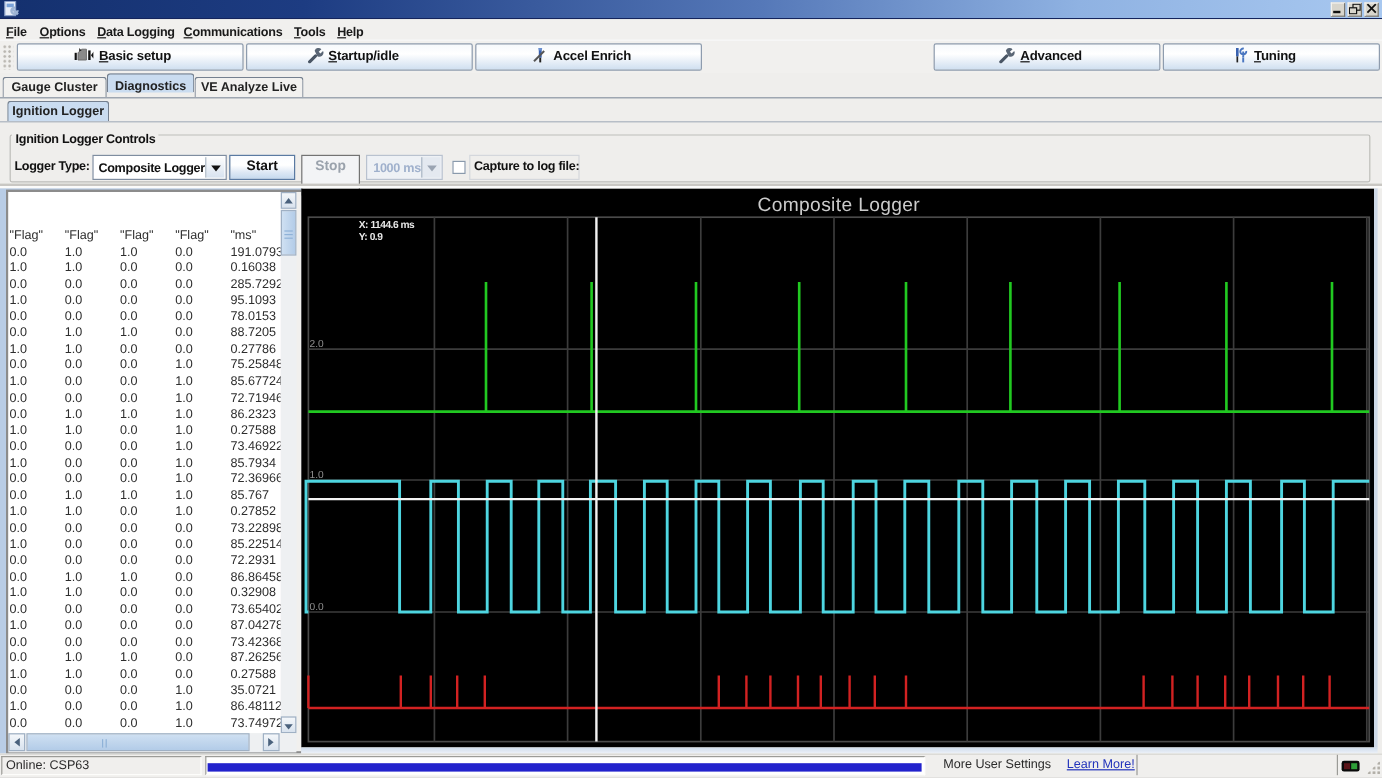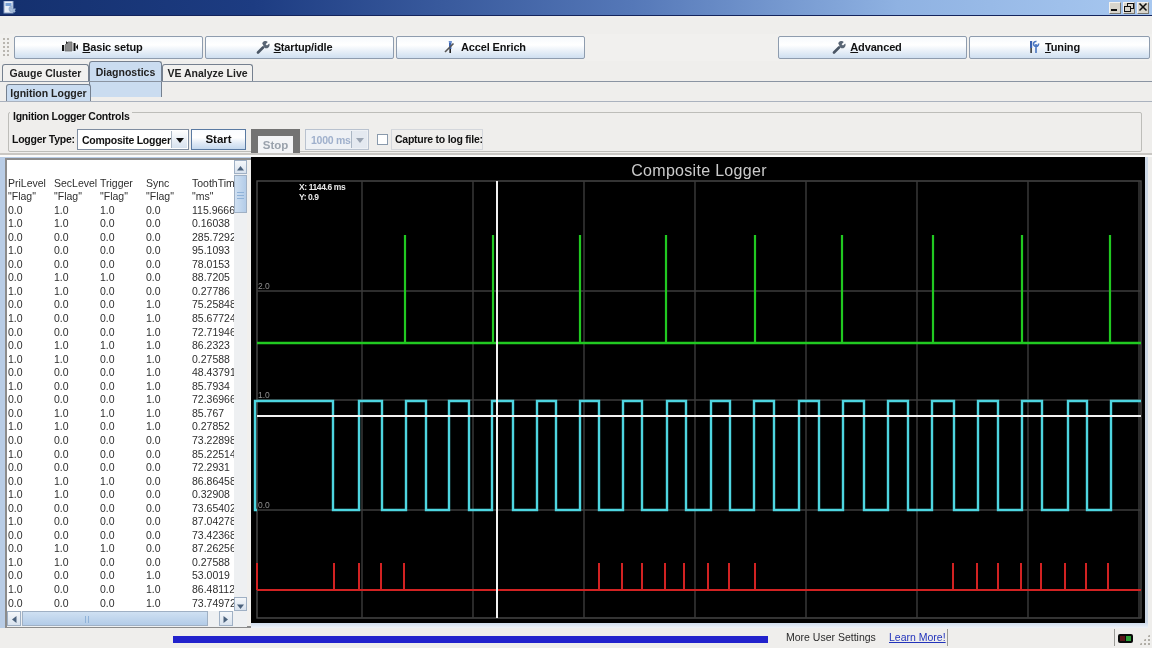--- a/index.html
+++ b/index.html
@@ -63,20 +63,28 @@
         </svg>
       </div>
     <div class="winbtn" style="left:1137px">
         <svg width="10" height="9" viewBox="0 0 10 9">
           <path d="M1.5 0.5 L8.5 7.5 M1.5 7.5 L8.5 0.5" stroke="#111" stroke-width="1.5" fill="none"></path>
         </svg>
       </div>
   </div>
   <div id="tbline" class="abs"></div>
 
+  <div id="menubar" class="abs">
+    <div class="mitem" style="left:5px"><u>F</u>ile</div>
+    <div class="mitem" style="left:33px"><u>O</u>ptions</div>
+    <div class="mitem" style="left:81px"><u>D</u>ata Logging</div>
+    <div class="mitem" style="left:153px"><u>C</u>ommunications</div>
+    <div class="mitem" style="left:245px"><u>T</u>ools</div>
+    <div class="mitem" style="left:281px"><u>H</u>elp</div>
+  </div>
 
   <div id="toolbar" class="abs">
     <div class="grip"></div>
     <div class="tbtn" style="left:14px;width:189px"><svg class="tic" width="16" height="14" viewBox="0 0 16 14">
           <rect x="0" y="5" width="2" height="6" fill="#111"></rect>
           <path d="M3 5 L6 2 L10 2 L10 11 L3 11 Z" fill="#8a8a8a" stroke="#6a6a6a" stroke-width="0.8"></path>
           <path d="M4 1 L6 3 L4 4 Z" fill="#222"></path>
           <rect x="11.5" y="3" width="2" height="8" fill="#111"></rect>
           <path d="M16 4 L13.8 7 L16 10 Z" fill="#111"></path>
         </svg><u>B</u>asic setup</div>
@@ -96,77 +104,70 @@
         </svg><u>A</u>dvanced</div>
     <div class="tbtn" style="left:969px;width:181px"><svg class="tic" width="14" height="14" viewBox="0 0 14 14">
           <rect x="3" y="1" width="2.2" height="7" fill="#3a62b0"></rect>
           <rect x="3.4" y="8" width="1.4" height="5" fill="#222"></rect>
           <path d="M9.5 1.5 a2.5 2.5 0 1 0 2 2 M9 4 L9 9" stroke="#4a76c0" stroke-width="1.6" fill="none"></path>
           <rect x="8.2" y="9" width="1.6" height="4" fill="#4a76c0"></rect>
         </svg><u>T</u>uning</div>
   </div>
 
   <div class="tab" style="left:2px;top:64px;width:87px;height:17px;line-height:17px">Gauge Cluster</div>
-  <div class="tab tabsel" style="left:89px;top:61px;width:73px;height:36px;line-height:20px">Diagnostics</div>
+  <div class="tab tabsel" style="left:89px;top:61px;width:73px;height:16px;line-height:20px">Diagnostics</div>
   <div class="tab" style="left:162px;top:64px;width:91px;height:17px;line-height:17px">VE Analyze Live</div>
   <div class="abs" style="left:0;top:81px;width:1152px;height:1px;background:#8a94a2"></div>
 
   <div class="tab tabsel" style="left:6px;top:84px;width:85px;height:17px;line-height:17px">Ignition Logger</div>
   <div class="abs" style="left:0;top:101px;width:1152px;height:1px;background:#aab2be"></div>
 
   <div class="abs gbox" style="left:8px;top:112px;width:1134px;height:40px"></div>
   <div class="abs" style="left:10px;top:106px;background:#efeeec;padding:0 3px"><span class="lbl" style="position:static">Ignition Logger Controls</span></div>
 
   <div class="lbl" style="left:12px;top:133px">Logger Type:</div>
   <div class="combo" style="left:77px;top:129px;width:112px;height:21px">
     <div style="font-size:10.5px;letter-spacing:-0.25px;font-weight:bold;color:#111;padding:4px 0 0 4px">Composite Logger</div>
     <div class="arr">
         <div class="tri"></div>
       </div>
   </div>
   <div class="btn" style="left:191px;top:129px;width:55px;height:21px;line-height:19px;color:#111;border:1px solid #5a7aa2;background:linear-gradient(to bottom,#fafcff,#ffffff 40%,#dfe9f5 70%,#c5d9ee 100%)">Start</div>
-  <div class="btn" style="left:251px;top:129px;width:49px;height:34px;line-height:19px;color:#9aa2ac;border:7px solid #737373;background:#f3f4f6">Stop</div>
+  <div class="btn" style="left:251px;top:129px;width:49px;height:34px;line-height:19px;color:#9aa2ac;border:1px solid #737373;background:#f3f4f6">Stop</div>
   <div class="combo" style="left:305px;top:129px;width:64px;height:21px;background:#eef1f5;border-color:#b9c2cf">
     <div style="font-size:10.5px;letter-spacing:-0.25px;font-weight:bold;color:#9fb0cc;padding:4px 0 0 5px">1000 ms</div>
     <div class="arr" style="background:#e4e9f0">
         <div class="tri" style="border-top-color:#9aa4b2"></div>
       </div>
   </div>
   <div class="abs" style="left:377px;top:134px;width:11px;height:11px;background:#fff;border:1px solid #8a9aac"></div>
   <div class="abs" style="left:391px;top:129px;width:92px;height:21px;border:1px solid #d4d7dc"></div>
   <div class="lbl" style="left:395px;top:133px">Capture to log file:</div>
 
   <div class="abs" style="left:0;top:153px;width:1152px;height:2px;background:#c9c7c3"></div>
   <div class="abs" style="left:0;top:155px;width:1152px;height:2px;background:#fbfbfa"></div>
 
   <div class="abs" style="left:0;top:157px;width:251px;height:471px;background:#b9cde6">
     <div class="abs" style="left:5px;top:1px;width:246px;height:470px;background:#8c8c8c"></div>
     <div class="abs" style="left:7px;top:3px;width:244px;height:466px;background:#f1f0ee"></div>
   </div>
   <div class="abs" style="left:7px;top:160px;width:227px;height:451px;background:#ffffff;overflow:hidden">
-<div class="trow" style="top:16.50px">
-        <span style="left:1px">PriLevel</span>
-        <span style="left:47px">SecLevel</span>
-        <span style="left:93px">Trigger</span>
-        <span style="left:139px">Sync</span>
-        <span style="left:185px">ToothTim</span>
-      </div>
 <div class="trow" style="top:30.05px">
         <span style="left:1px">"Flag"</span>
         <span style="left:47px">"Flag"</span>
         <span style="left:93px">"Flag"</span>
         <span style="left:139px">"Flag"</span>
         <span style="left:185px">"ms"</span>
       </div>
 <div class="trow" style="top:43.60px">
         <span style="left:1px">0.0</span>
         <span style="left:47px">1.0</span>
         <span style="left:93px">1.0</span>
         <span style="left:139px">0.0</span>
-        <span style="left:185px">115.9666</span>
+        <span style="left:185px">191.0793</span>
       </div>
 <div class="trow" style="top:57.15px">
         <span style="left:1px">1.0</span>
         <span style="left:47px">1.0</span>
         <span style="left:93px">0.0</span>
         <span style="left:139px">0.0</span>
         <span style="left:185px">0.16038</span>
       </div>
 <div class="trow" style="top:70.70px">
         <span style="left:1px">0.0</span>
@@ -236,21 +237,21 @@
         <span style="left:47px">1.0</span>
         <span style="left:93px">0.0</span>
         <span style="left:139px">1.0</span>
         <span style="left:185px">0.27588</span>
       </div>
 <div class="trow" style="top:206.20px">
         <span style="left:1px">0.0</span>
         <span style="left:47px">0.0</span>
         <span style="left:93px">0.0</span>
         <span style="left:139px">1.0</span>
-        <span style="left:185px">48.43791</span>
+        <span style="left:185px">73.46922</span>
       </div>
 <div class="trow" style="top:219.75px">
         <span style="left:1px">1.0</span>
         <span style="left:47px">0.0</span>
         <span style="left:93px">0.0</span>
         <span style="left:139px">1.0</span>
         <span style="left:185px">85.7934</span>
       </div>
 <div class="trow" style="top:233.30px">
         <span style="left:1px">0.0</span>
@@ -341,21 +342,21 @@
         <span style="left:47px">1.0</span>
         <span style="left:93px">0.0</span>
         <span style="left:139px">0.0</span>
         <span style="left:185px">0.27588</span>
       </div>
 <div class="trow" style="top:409.45px">
         <span style="left:1px">0.0</span>
         <span style="left:47px">0.0</span>
         <span style="left:93px">0.0</span>
         <span style="left:139px">1.0</span>
-        <span style="left:185px">53.0019</span>
+        <span style="left:185px">35.0721</span>
       </div>
 <div class="trow" style="top:423.00px">
         <span style="left:1px">1.0</span>
         <span style="left:47px">0.0</span>
         <span style="left:93px">0.0</span>
         <span style="left:139px">1.0</span>
         <span style="left:185px">86.48112</span>
       </div>
 <div class="trow" style="top:436.55px">
         <span style="left:1px">0.0</span>
@@ -443,20 +444,25 @@
 <line x1="790" y1="433" x2="790" y2="406" stroke="#d22222" stroke-width="2"></line>
 <line x1="814" y1="433" x2="814" y2="406" stroke="#d22222" stroke-width="2"></line>
 <line x1="835" y1="433" x2="835" y2="406" stroke="#d22222" stroke-width="2"></line>
 <line x1="857" y1="433" x2="857" y2="406" stroke="#d22222" stroke-width="2"></line>
 <line x1="246" y1="24" x2="246" y2="461" stroke="#f2f2f2" stroke-width="2"></line>
 <line x1="6" y1="259" x2="890" y2="259" stroke="#f2f2f2" stroke-width="1.8"></line>
   </svg>
   <div class="abs" style="left:1145px;top:157px;width:3px;height:466px;background:#cdd8e6"></div>
   <div class="abs" style="left:251px;top:623px;width:897px;height:5px;background:linear-gradient(to bottom,#cfdcec,#eef2f8)"></div>
 
+  <div id="status" class="abs">
+    <div class="scell" style="left:1px;width:167px"></div>
+    <div class="stext" style="left:5px;top:3px">Online: CSP63</div>
+    <div class="scell" style="left:171px;width:600px;background:#fff"></div>
+  </div>
   <div class="abs" style="left:173px;top:636px;width:595px;height:7px;background:#2222cc"></div>
   <div class="stext" style="left:786px;top:631px">More User Settings</div>
   <div class="stext" style="left:889px;top:631px;color:#2233bb;text-decoration:underline">Learn More!</div>
   <div class="abs" style="left:947px;top:629px;width:1px;height:17px;background:#9b9b97"></div>
   <div class="abs" style="left:1114px;top:629px;width:1px;height:17px;background:#9b9b97"></div>
   <div class="abs" style="left:1118px;top:634px;width:15px;height:9px;background:#0a0a0a;border-radius:2px">
     <div style="position:absolute;left:2px;top:2px;width:5px;height:5px;background:#5a1418"></div>
     <div style="position:absolute;left:8px;top:2px;width:5px;height:5px;background:#2e9e38"></div>
   </div>
 

